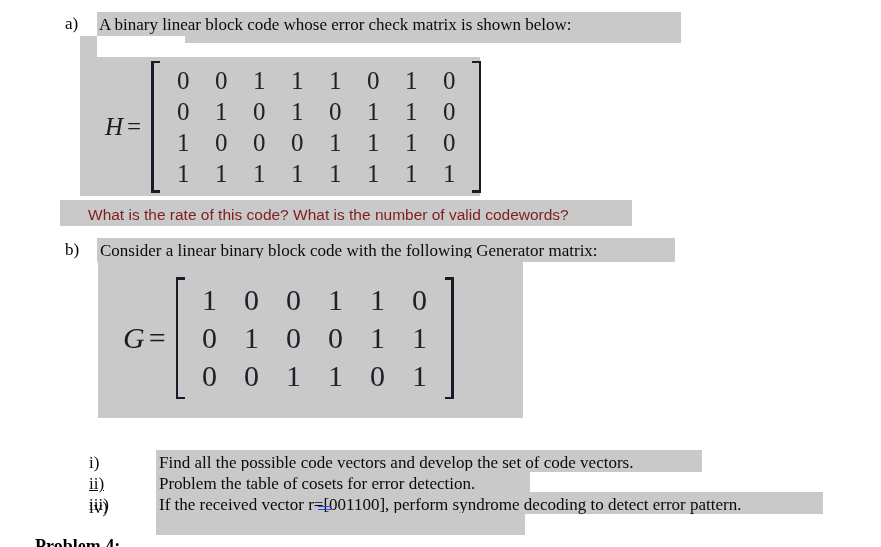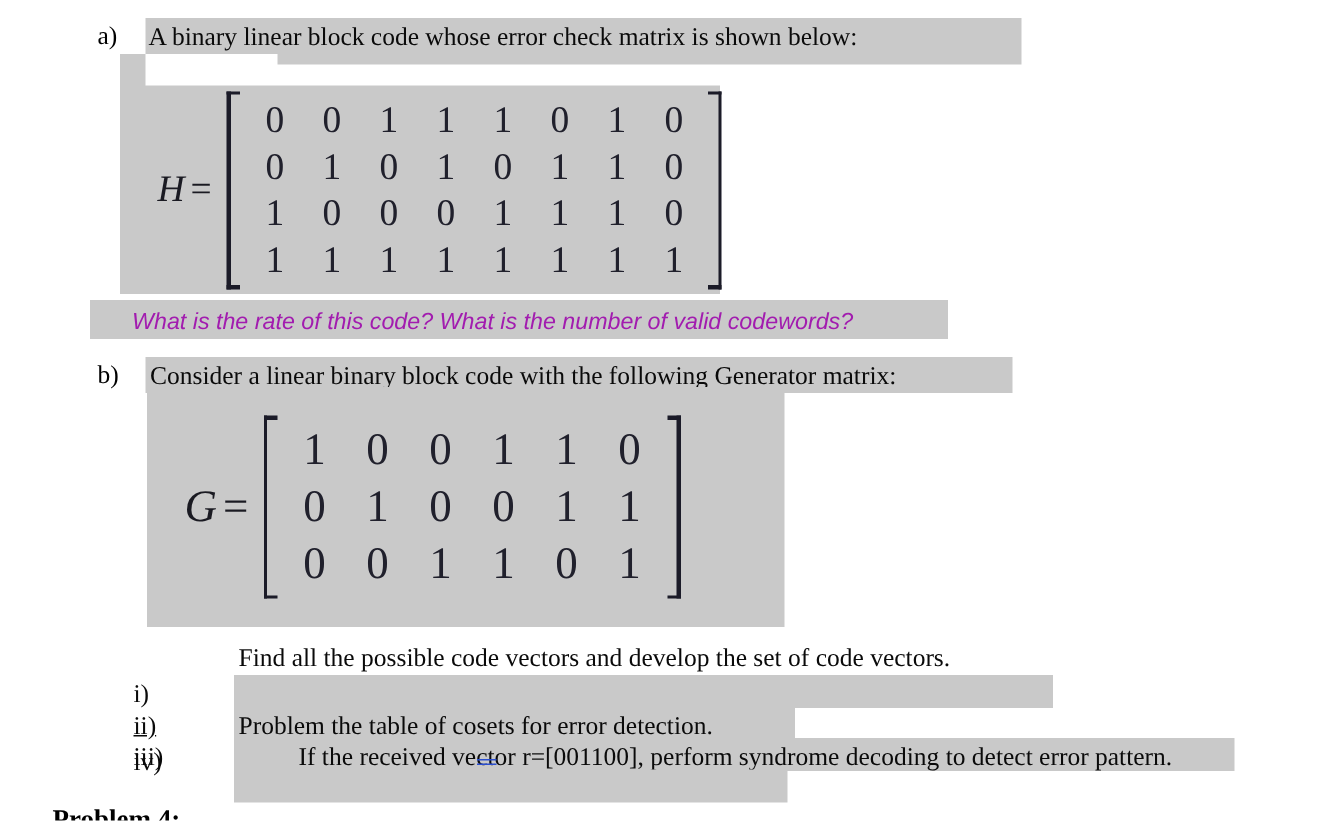--- a/index.html
+++ b/index.html
@@ -49,22 +49,21 @@
     white-space: nowrap;
     color: #0a0a0a;
   }
 
   .sans-text {
     position: absolute;
     font-family: "Liberation Sans", "DejaVu Sans", sans-serif;
     font-size: 15.5px;
     line-height: 21px;
     white-space: nowrap;
-    color: #a21caf;
-    font-style: italic;
+    color: #7f1d1d;
   }
 
   
   .matrix-block {
     position: absolute;
     background: #c9c9c9;
     display: flex;
     align-items: center;
   }
   .matrix-inner {
@@ -280,29 +279,29 @@
       </span>
       <span class="bracket right">
         <span class="cap-top"></span>
           <span class="cap-bot"></span>
       </span>
     </div>
   </div>
 
   <div class="roman-num" style="left:89px; top:452px;">i)</div>
   <div class="abs hl" style="left:156px; top:450px; width:546px; height:22px;"></div>
-  <div class="serif-text" style="left:159px; top:428px;">Find all the possible code vectors and develop the set of code vectors.</div>
+  <div class="serif-text" style="left:159px; top:452px;">Find all the possible code vectors and develop the set of code vectors.</div>
 
   <div class="roman-num" style="left:89px; top:473px;text-decoration:underline;">ii)</div>
   <div class="abs hl" style="left:156px; top:471px; width:374px; height:22px;"></div>
   <div class="serif-text" style="left:159px; top:473px;">Problem the table of cosets for error detection.</div>
 
   <div class="roman-num" style="left:89px; top:494px;">iii)</div>
   <div class="abs hl" style="left:156px; top:492px; width:667px; height:22px;"></div>
-  <div class="serif-text" style="left:159px; top:494px;margin-left:40px;">If the received vector r=[001100], perform syndrome decoding to detect error pattern.</div>
+  <div class="serif-text" style="left:159px; top:494px;">If the received vector r=[001100], perform syndrome decoding to detect error pattern.</div>
   <div class="gram-mark" style="left:318px; top:506px; width:13px;"></div>
 
   <div class="roman-num" style="left:89px; top:497px;">iv)</div>
   <div class="abs hl" style="left:156px; top:513px; width:369px; height:22px;"></div>
 
   <div class="problem-title" style="left:35px; top:536px;">Problem 4:</div>
 
 </div>
 
 </body></html>

